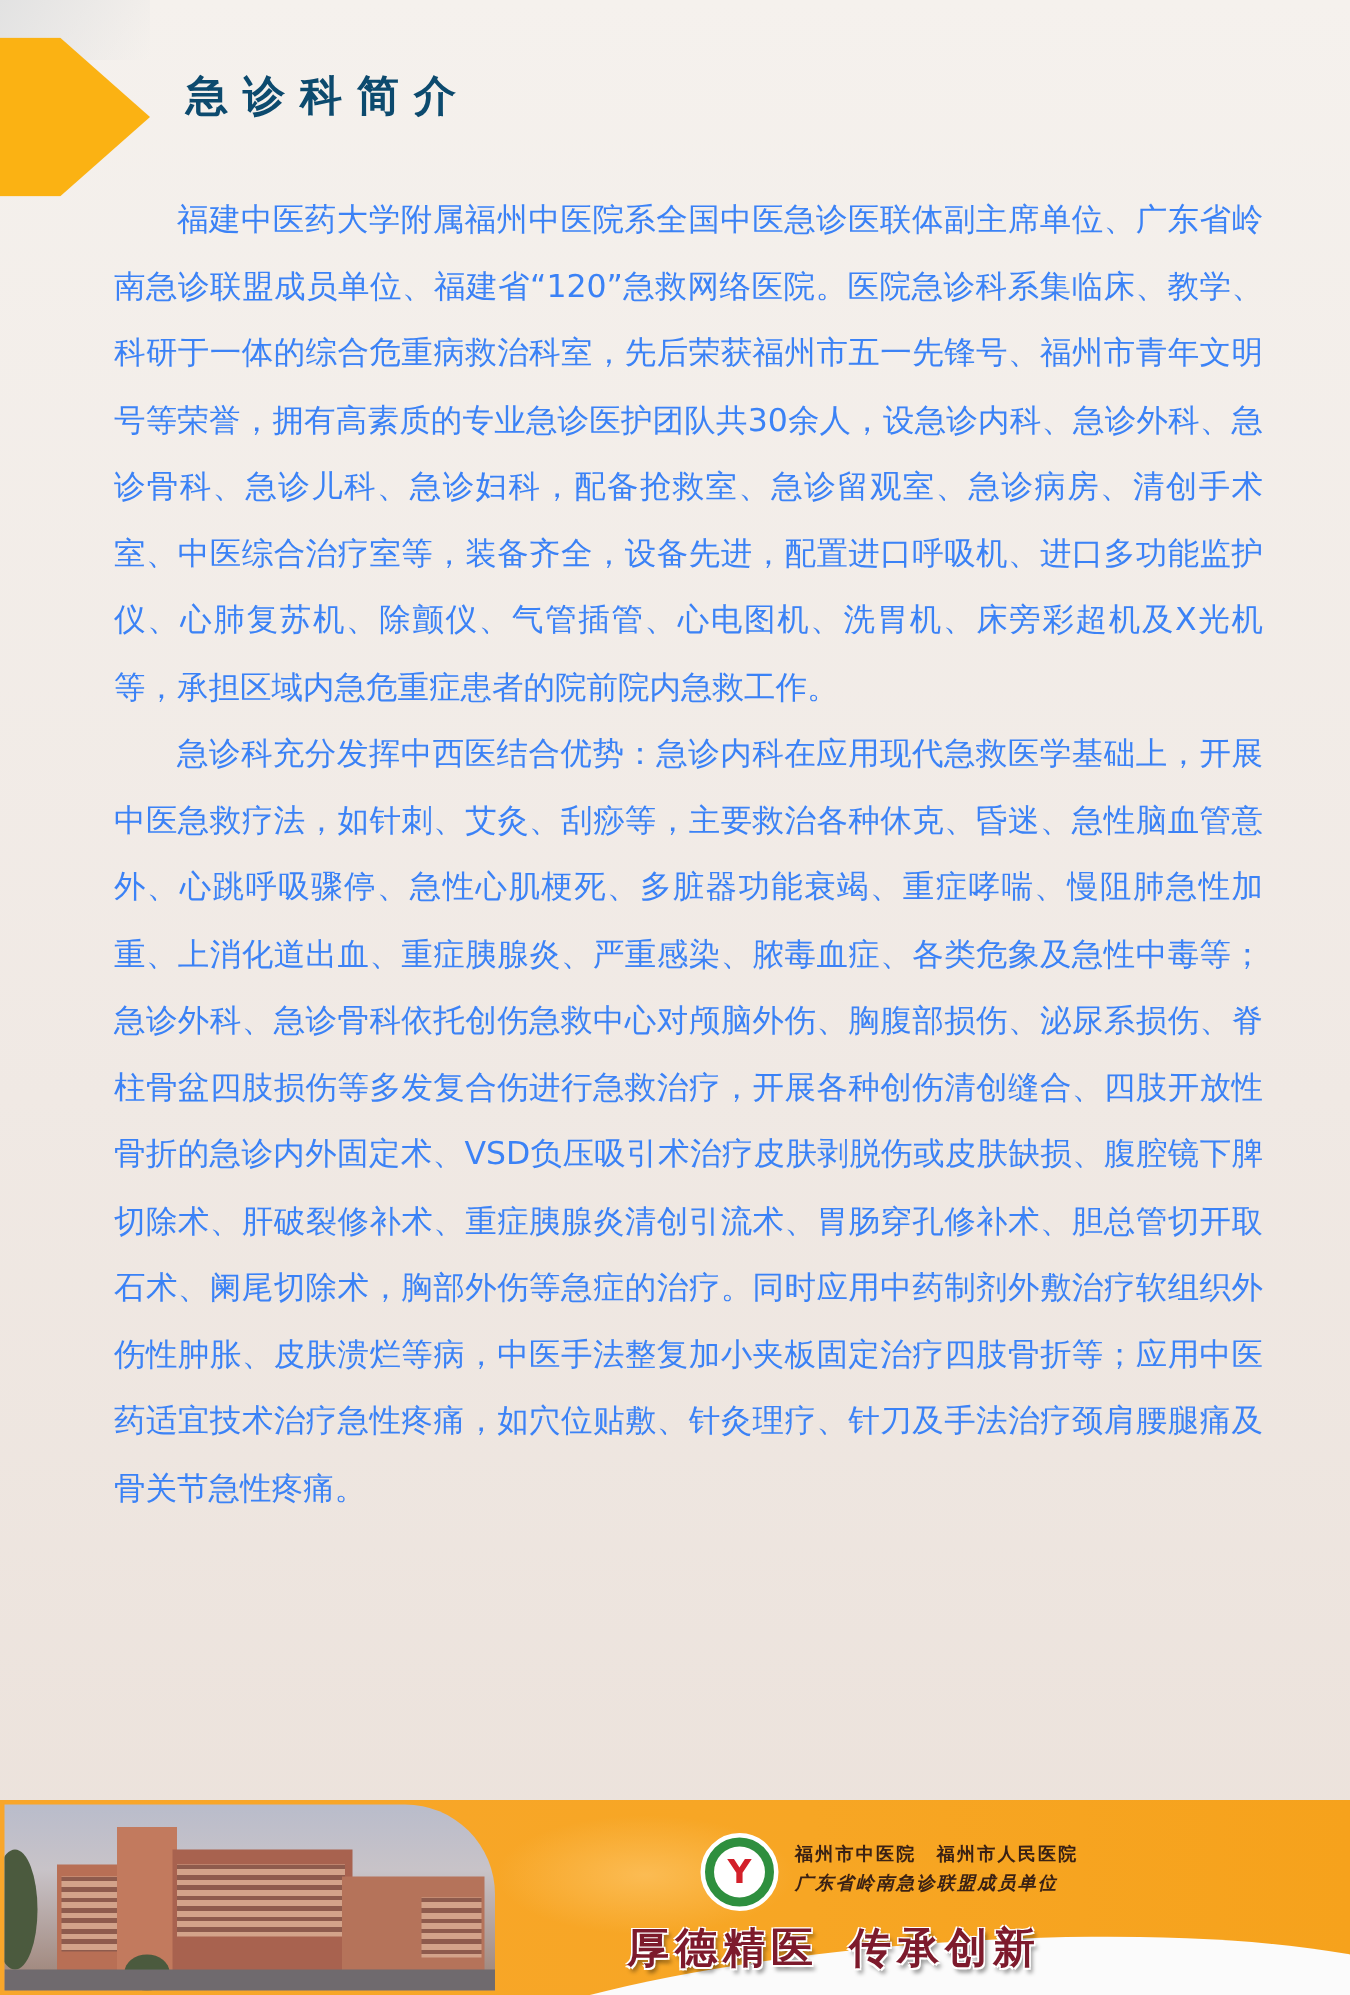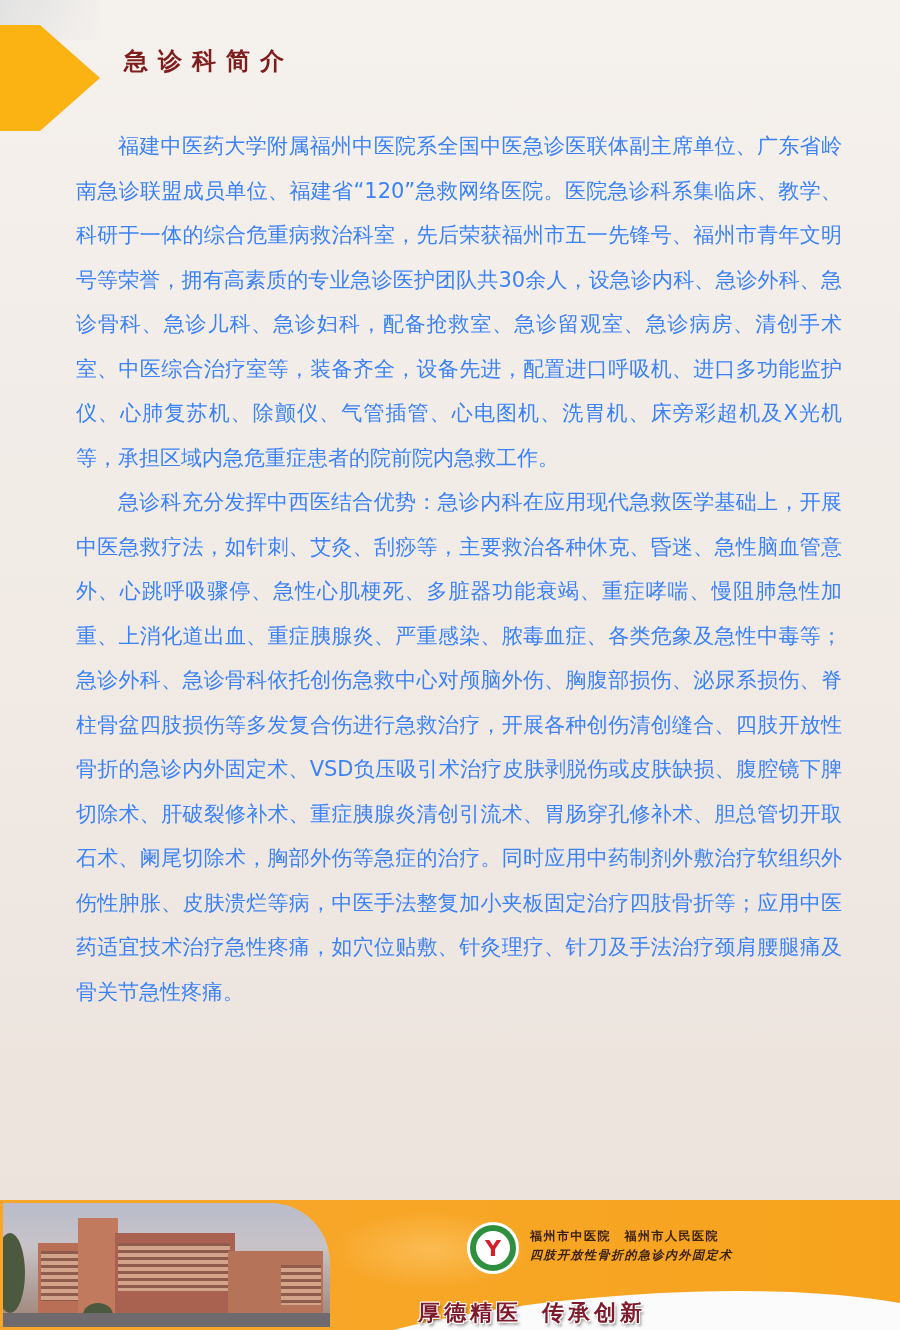--- a/index.html
+++ b/index.html
@@ -15,22 +15,22 @@
       background: linear-gradient(120deg, #e2e2e2 0%, rgba(230,230,230,0) 100%);
     }
     .accent-triangle {
       position: absolute; left: 0; top: 25px; width: 100px; height: 106px;
       background: #fbb213;
       clip-path: polygon(0 0, 0 100%, 40% 100%, 100% 50%, 40% 0);
     }
     .page-title {
       position: absolute; left: 124px; top: 45px;
       font-family: "DejaVu Serif", "Liberation Serif", serif;
-      font-weight: bold; font-size: 24px; letter-spacing: 10px;
-      color: #7f1d1d;
+      font-weight: bold; font-size: 28px; letter-spacing: 10px;
+      color: #0c4a6e;
     }
     .article {
       position: absolute; left: 76px; top: 124px; width: 766px;
     }
     .para {
       font-size: 21px; line-height: 44.5px;
       text-align: justify; text-indent: 2em;
       color: #3b82f6;
     }
     .footer {
@@ -69,23 +69,23 @@
       font-family: "DejaVu Sans", sans-serif;
     }
     .hosp-line {
       position: absolute; left: 530px; font-size: 12px; font-weight: bold;
       color: #3a2114; letter-spacing: 1.5px; white-space: nowrap;
       font-family: "DejaVu Sans", sans-serif;
     }
     .hosp-line.l1 { top: 28px; }
     .hosp-line.l2 { top: 47px; font-family: "DejaVu Serif", serif; font-style: italic; }
     .slogan {
-      position: absolute; left: 418px; top: 98px;
+      position: absolute; left: 418px; top: 80px;
       font-family: "DejaVu Serif", "Liberation Serif", serif;
-      font-size: 22px; font-weight: bold; letter-spacing: 4px;
+      font-size: 28px; font-weight: bold; letter-spacing: 4px;
       color: #7d1a2c;
       text-shadow: 1px 1px 0 #fff, -1px -1px 0 #fff, 1px -1px 0 #fff, -1px 1px 0 #fff, 2px 3px 3px rgba(0,0,0,0.45);
       white-space: nowrap;
     }
     .slogan .gap { display: inline-block; width: 20px; }
   </style>
 </head>
 <body>
 
 <div class="corner-shade"></div>
@@ -112,18 +112,18 @@
     <div class="bldg" style="left:225px;top:48px;width:95px;height:74px;background:#b5735a;"></div>
     <div class="bldg-win" style="left:278px;top:62px;width:40px;height:40px;"></div>
     <div class="tree" style="left:80px;top:100px;width:30px;height:24px;"></div>
     <div class="street"></div>
   </div>
 
   <div class="logo">
     <div class="logo-inner">Y</div>
   </div>
   <div class="hosp-line l1">福州市中医院　福州市人民医院</div>
-  <div class="hosp-line l2">四肢开放性骨折的急诊内外固定术</div>
+  <div class="hosp-line l2">广东省岭南急诊联盟成员单位</div>
 
   <div class="slogan">
     <span>厚德精医</span><span class="gap"></span><span>传承创新</span>
   </div>
 </div>
 
 </body></html>

